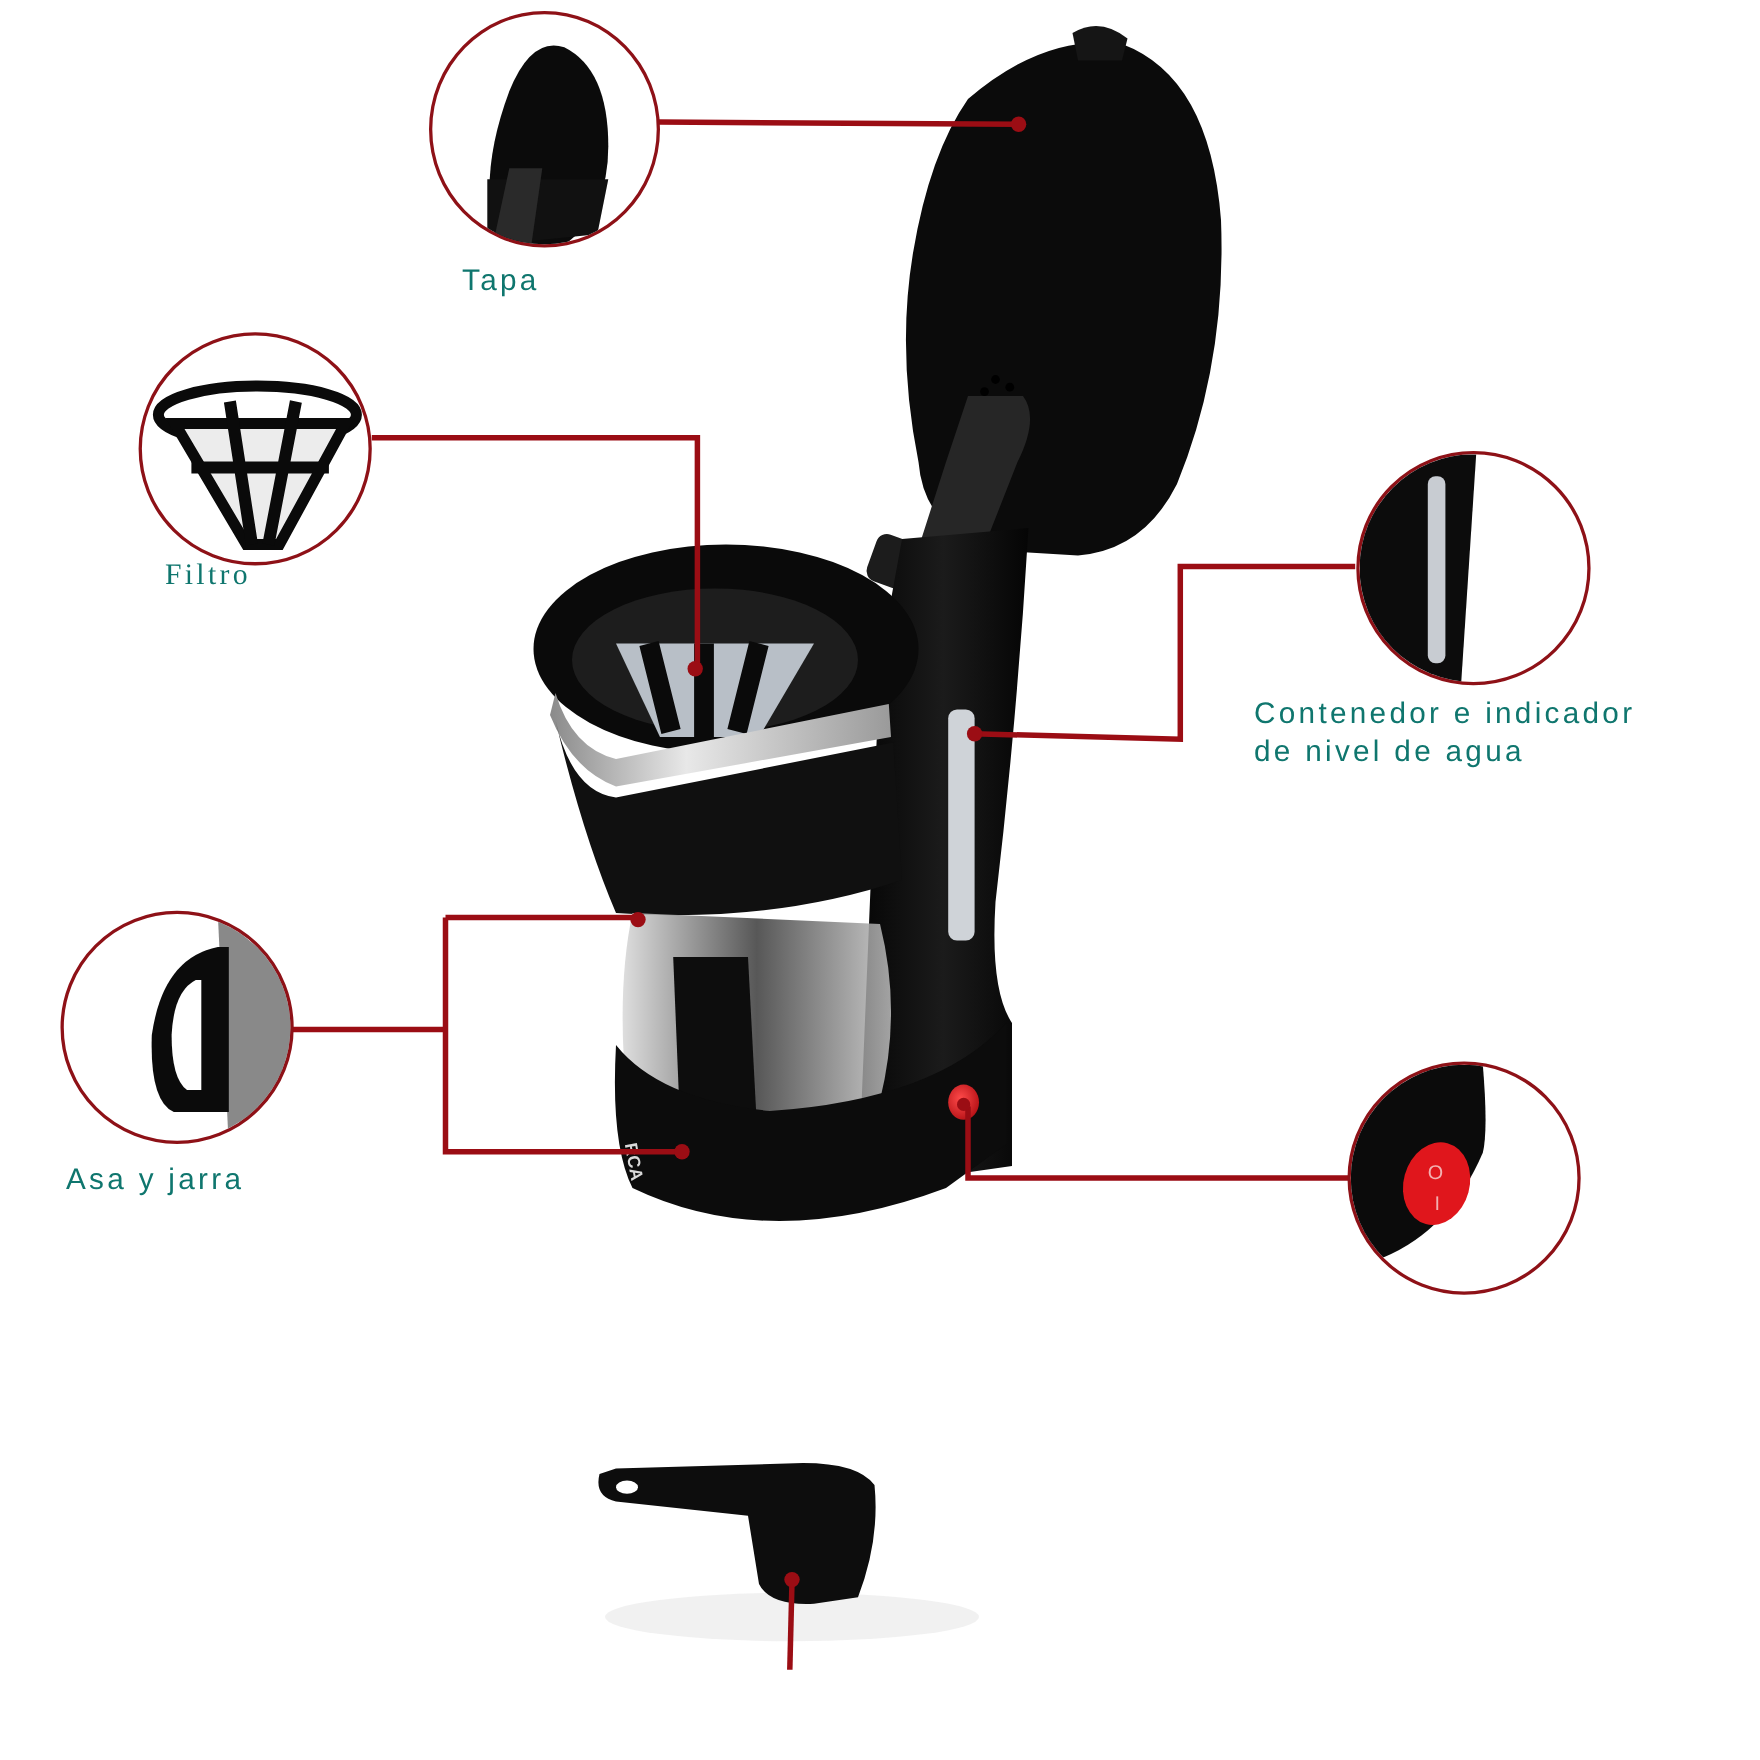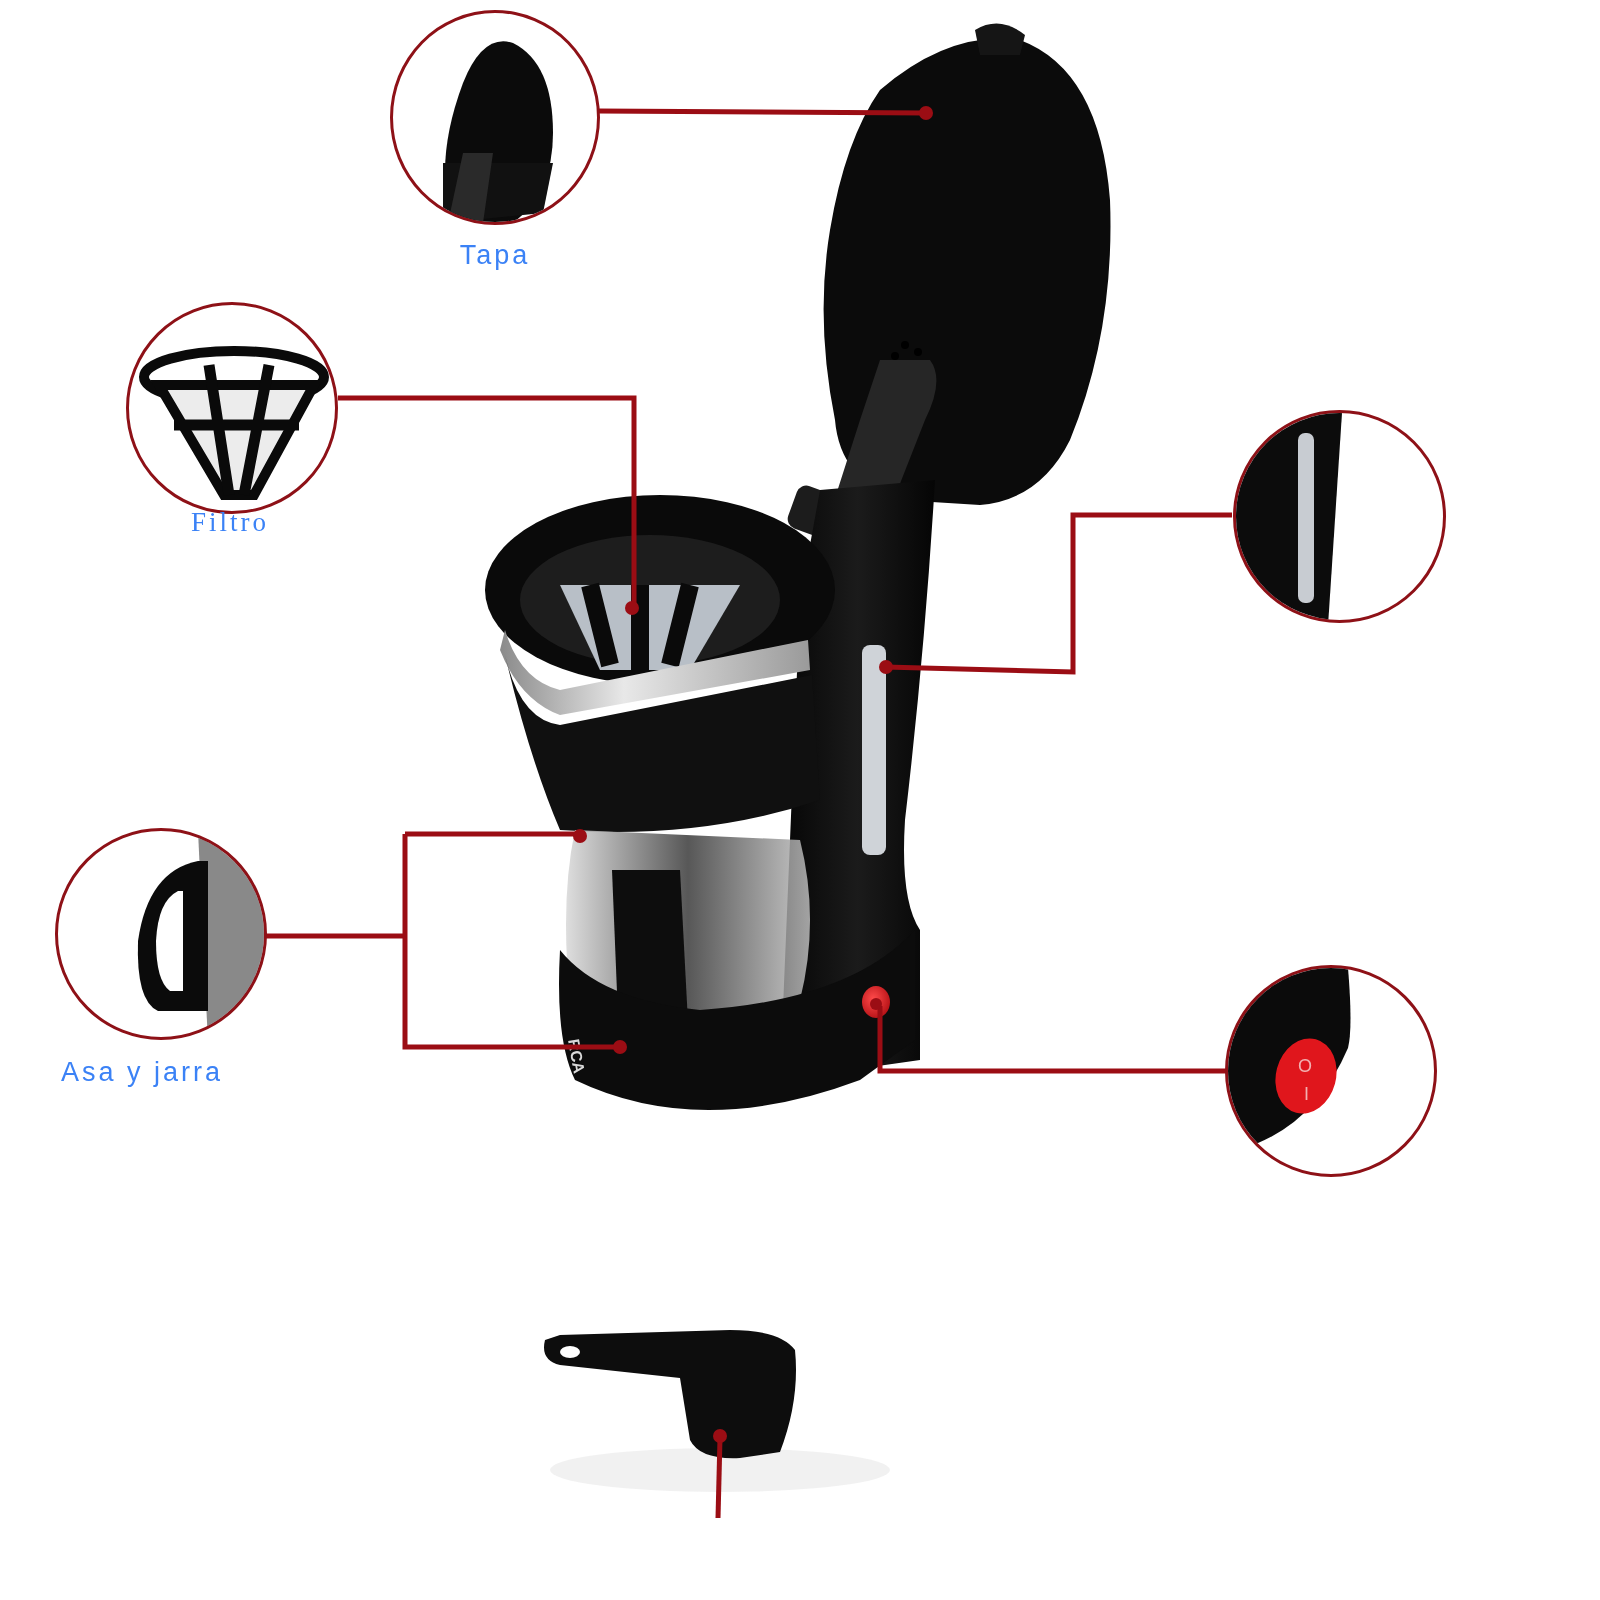--- a/index.html
+++ b/index.html
@@ -1,20 +1,20 @@
 <!DOCTYPE html>
 <html><head>
 <meta charset="utf-8">
 <style>
   html,body{margin:0;padding:0;background:#ffffff;}
   body{width:1600px;height:1600px;position:relative;overflow:hidden;
        font-family:"Liberation Sans","DejaVu Sans",sans-serif;}
   #stage{position:absolute;left:0;top:0;width:1600px;height:1600px;}
-  .label{position:absolute;color:#3b82f6;font-size:27px;letter-spacing:3px;
-         text-align:center;line-height:35px;font-weight:300;white-space:pre-line;}
+  .label{position:absolute;color:#0f766e;font-size:27px;letter-spacing:3px;
+         line-height:35px;font-weight:300;white-space:pre-line;}
   .circle{position:absolute;border:3px solid #8e1117;border-radius:50%;
           background:#fff;overflow:hidden;box-sizing:border-box;}
   svg{position:absolute;left:0;top:0;}
 </style>
 </head>
 <body>
 
 <div id="stage">
 
   <svg width="1600" height="1600" viewBox="0 0 1600 1600">
@@ -120,29 +120,31 @@
     </svg>
   </div>
   <div class="label" style="left:150px;top:505px;width:160px;font-family:Liberation Serif, serif;">Filtro</div>
 
   <div class="circle" style="left:1233px;top:410px;width:213px;height:213px;">
     <svg width="213" height="213">
       <path d="M0 0 L106 0 L92 213 L0 213 Z" fill="#0c0c0c"></path>
       <rect x="62" y="20" width="16" height="170" rx="7" fill="#c8ccd2"></rect>
     </svg>
   </div>
+  <div class="label" style="left:1140px;top:631px;width:410px;">Contenedor e indicador
+de nivel de agua</div>
 
   <div class="circle" style="left:55px;top:828px;width:212px;height:212px;">
     <svg width="212" height="212">
       <path d="M140 0 L212 60 L212 212 L150 212 Z" fill="#3a3a3a" opacity="0.6"></path>
       <path d="M140 30 Q90 40 80 110 Q78 170 100 180 L150 180 L150 30 Z" fill="#0b0b0b"></path>
       <path d="M120 60 Q100 70 98 110 Q98 150 112 160 L125 160 L125 60 Z" fill="#ffffff"></path>
     </svg>
   </div>
-  <div class="label" style="left:42px;top:1055px;width:200px;">Asa y jarra</div>
+  <div class="label" style="left:60px;top:1055px;width:200px;">Asa y jarra</div>
 
   <div class="circle" style="left:1225px;top:965px;width:212px;height:212px;">
     <svg width="212" height="212">
       <path d="M0 0 L120 0 Q125 60 120 80 Q90 150 30 175 L0 180 Z" fill="#0b0b0b"></path>
       <ellipse cx="78" cy="108" rx="30" ry="38" fill="#e0161c" transform="rotate(15 78 108)"></ellipse>
       <text x="70" y="104" fill="#f2b0b0" font-size="18" font-family="Liberation Sans, sans-serif">O</text>
       <text x="76" y="132" fill="#f2b0b0" font-size="18" font-family="Liberation Sans, sans-serif">I</text>
     </svg>
   </div>
 

